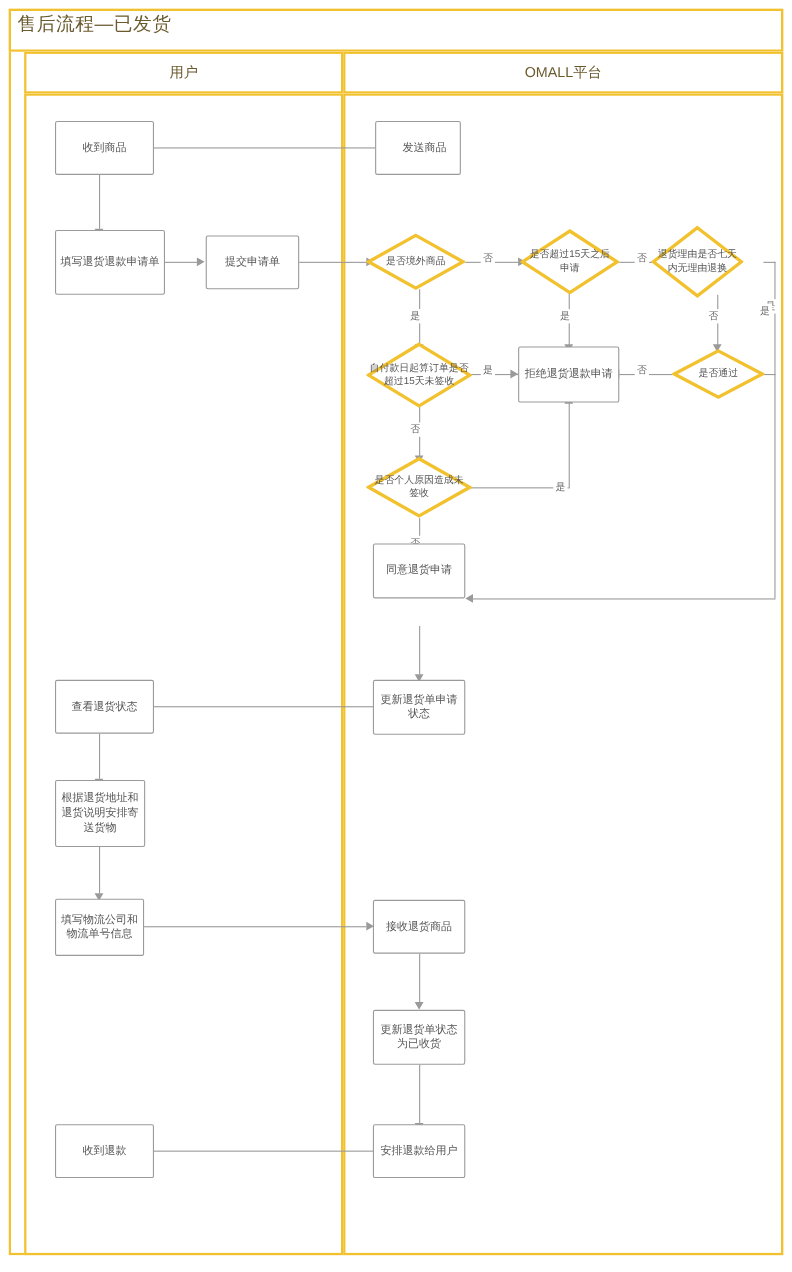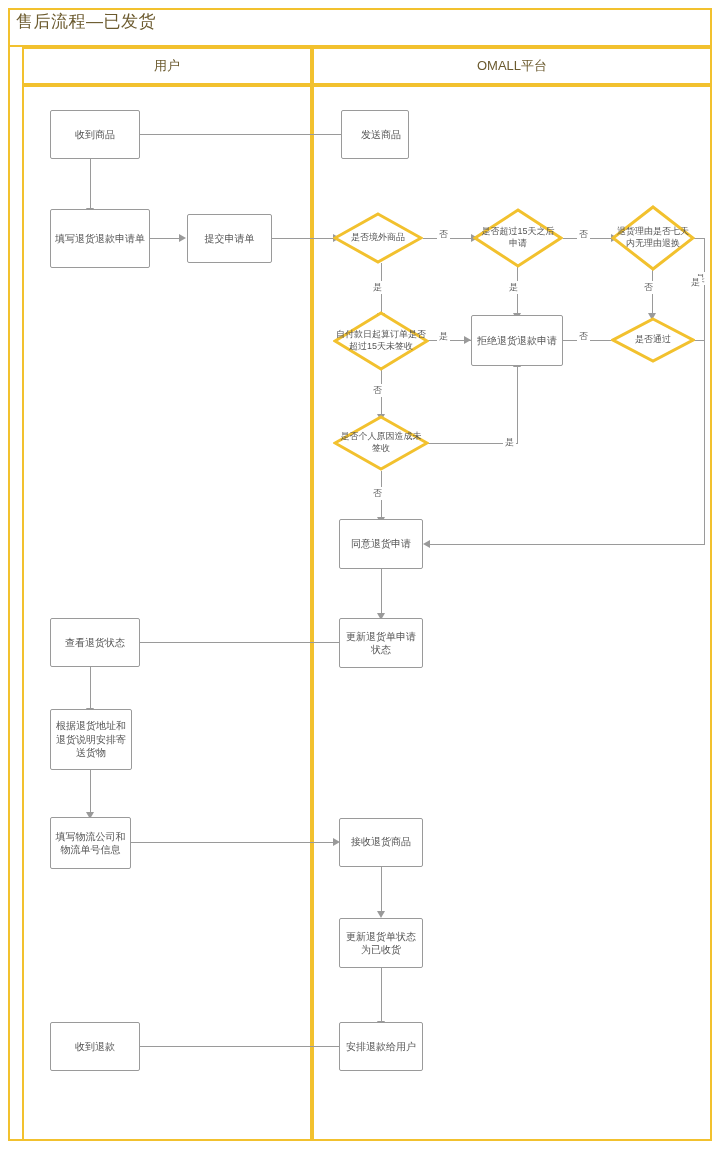--- a/index.html
+++ b/index.html
@@ -141,21 +141,21 @@
   <div class="ln lnv" style="left:381px;top:968px;height:53px;"></div>
   <div class="arw arw-d" style="left:377px;top:1021px;"></div>
 
   <div class="ln lnh" style="left:140px;top:1046px;width:201px;"></div>
   <div class="arw arw-l" style="left:133px;top:1042px;"></div>
 
   <div class="node proc" style="left:50px;top:110px;width:90px;height:49px;">
     <span>收到商品</span>
   </div>
 
-  <div class="node proc" style="left:341px;top:110px;width:68px;height:49px;padding-left:16px;">
+  <div class="node proc" style="left:341px;top:110px;width:78px;height:49px;padding-left:16px;">
     <span>发送商品</span>
   </div>
 
   <div class="node proc" style="left:50px;top:209px;width:100px;height:59px;">
     <span>填写退货退款申请单</span>
   </div>
 
   <div class="node proc" style="left:187px;top:214px;width:85px;height:49px;">
     <span>提交申请单</span>
   </div>
@@ -167,21 +167,21 @@
     <span class="dlabel">是否境外商品</span>
   </div>
 
   <div class="node dec" style="left:473px;top:208px;width:90px;height:60px;">
     <svg class="dshape" viewBox="0 0 90 60" preserveAspectRatio="none">
       <polygon points="45,2 88,30 45,58 2,30" fill="#ffffff" stroke="#F2C12E" stroke-width="3"></polygon>
     </svg>
     <span class="dlabel">是否超过15天之后申请</span>
   </div>
 
-  <div class="node dec" style="left:611px;top:205px;width:84px;height:66px;">
+  <div class="node dec" style="left:592px;top:205px;width:84px;height:66px;">
     <svg class="dshape" viewBox="0 0 84 66" preserveAspectRatio="none">
       <polygon points="42,2 82,33 42,64 2,33" fill="#ffffff" stroke="#F2C12E" stroke-width="3"></polygon>
     </svg>
     <span class="dlabel" style="padding:0 2px;">退货理由是否七天内无理由退换</span>
   </div>
 
   <div class="node dec" style="left:333px;top:311px;width:96px;height:60px;">
     <svg class="dshape" viewBox="0 0 96 60" preserveAspectRatio="none">
       <polygon points="48,2 94,30 48,58 2,30" fill="#ffffff" stroke="#F2C12E" stroke-width="3"></polygon>
     </svg>
@@ -199,41 +199,41 @@
     <span class="dlabel">是否通过</span>
   </div>
 
   <div class="node dec" style="left:333px;top:415px;width:96px;height:56px;">
     <svg class="dshape" viewBox="0 0 96 56" preserveAspectRatio="none">
       <polygon points="48,2 94,28 48,54 2,28" fill="#ffffff" stroke="#F2C12E" stroke-width="3"></polygon>
     </svg>
     <span class="dlabel" style="padding:0 4px;">是否个人原因造成未签收</span>
   </div>
 
-  <div class="node proc" style="left:339px;top:519px;width:84px;height:50px;">
+  <div class="node proc" style="left:339px;top:494px;width:84px;height:50px;">
     <span>同意退货申请</span>
   </div>
 
   <div class="node proc" style="left:339px;top:618px;width:84px;height:50px;">
     <span>更新退货单申请状态</span>
   </div>
 
   <div class="node proc" style="left:50px;top:618px;width:90px;height:49px;">
     <span>查看退货状态</span>
   </div>
 
   <div class="node proc" style="left:50px;top:709px;width:82px;height:61px;">
     <span>根据退货地址和退货说明安排寄送货物</span>
   </div>
 
   <div class="node proc" style="left:50px;top:817px;width:81px;height:52px;align-items:center;">
     <span>填写物流公司和物流单号信息</span>
   </div>
 
-  <div class="node proc" style="left:339px;top:818px;width:84px;height:49px;font-family:Liberation Mono, monospace;">
+  <div class="node proc" style="left:339px;top:818px;width:84px;height:49px;">
     <span>接收退货商品</span>
   </div>
 
   <div class="node proc" style="left:339px;top:918px;width:84px;height:50px;">
     <span>更新退货单状态为已收货</span>
   </div>
 
   <div class="node proc" style="left:339px;top:1022px;width:84px;height:49px;">
     <span>安排退款给用户</span>
   </div>

